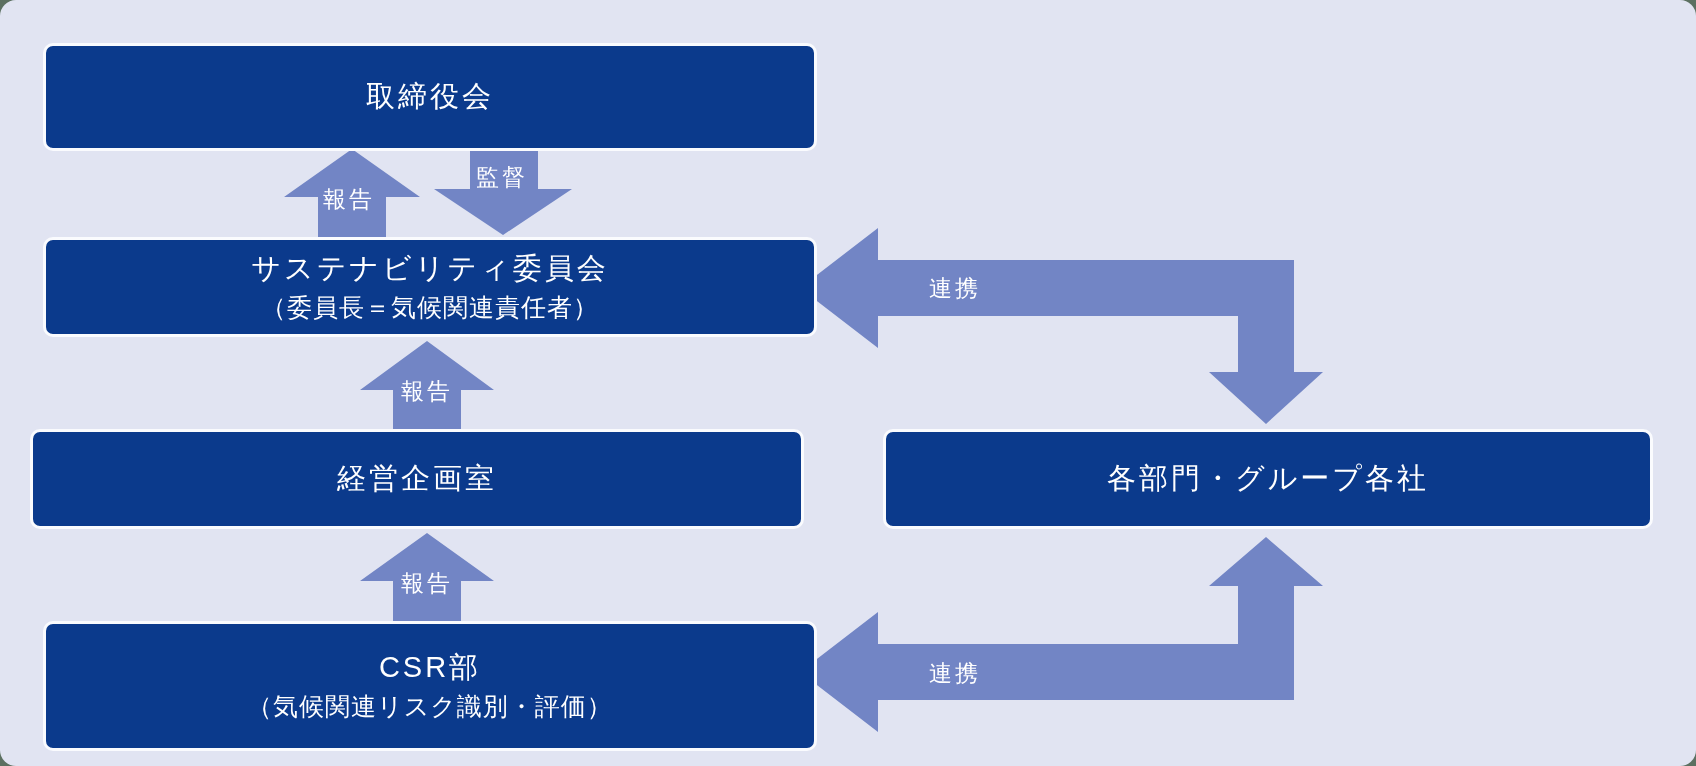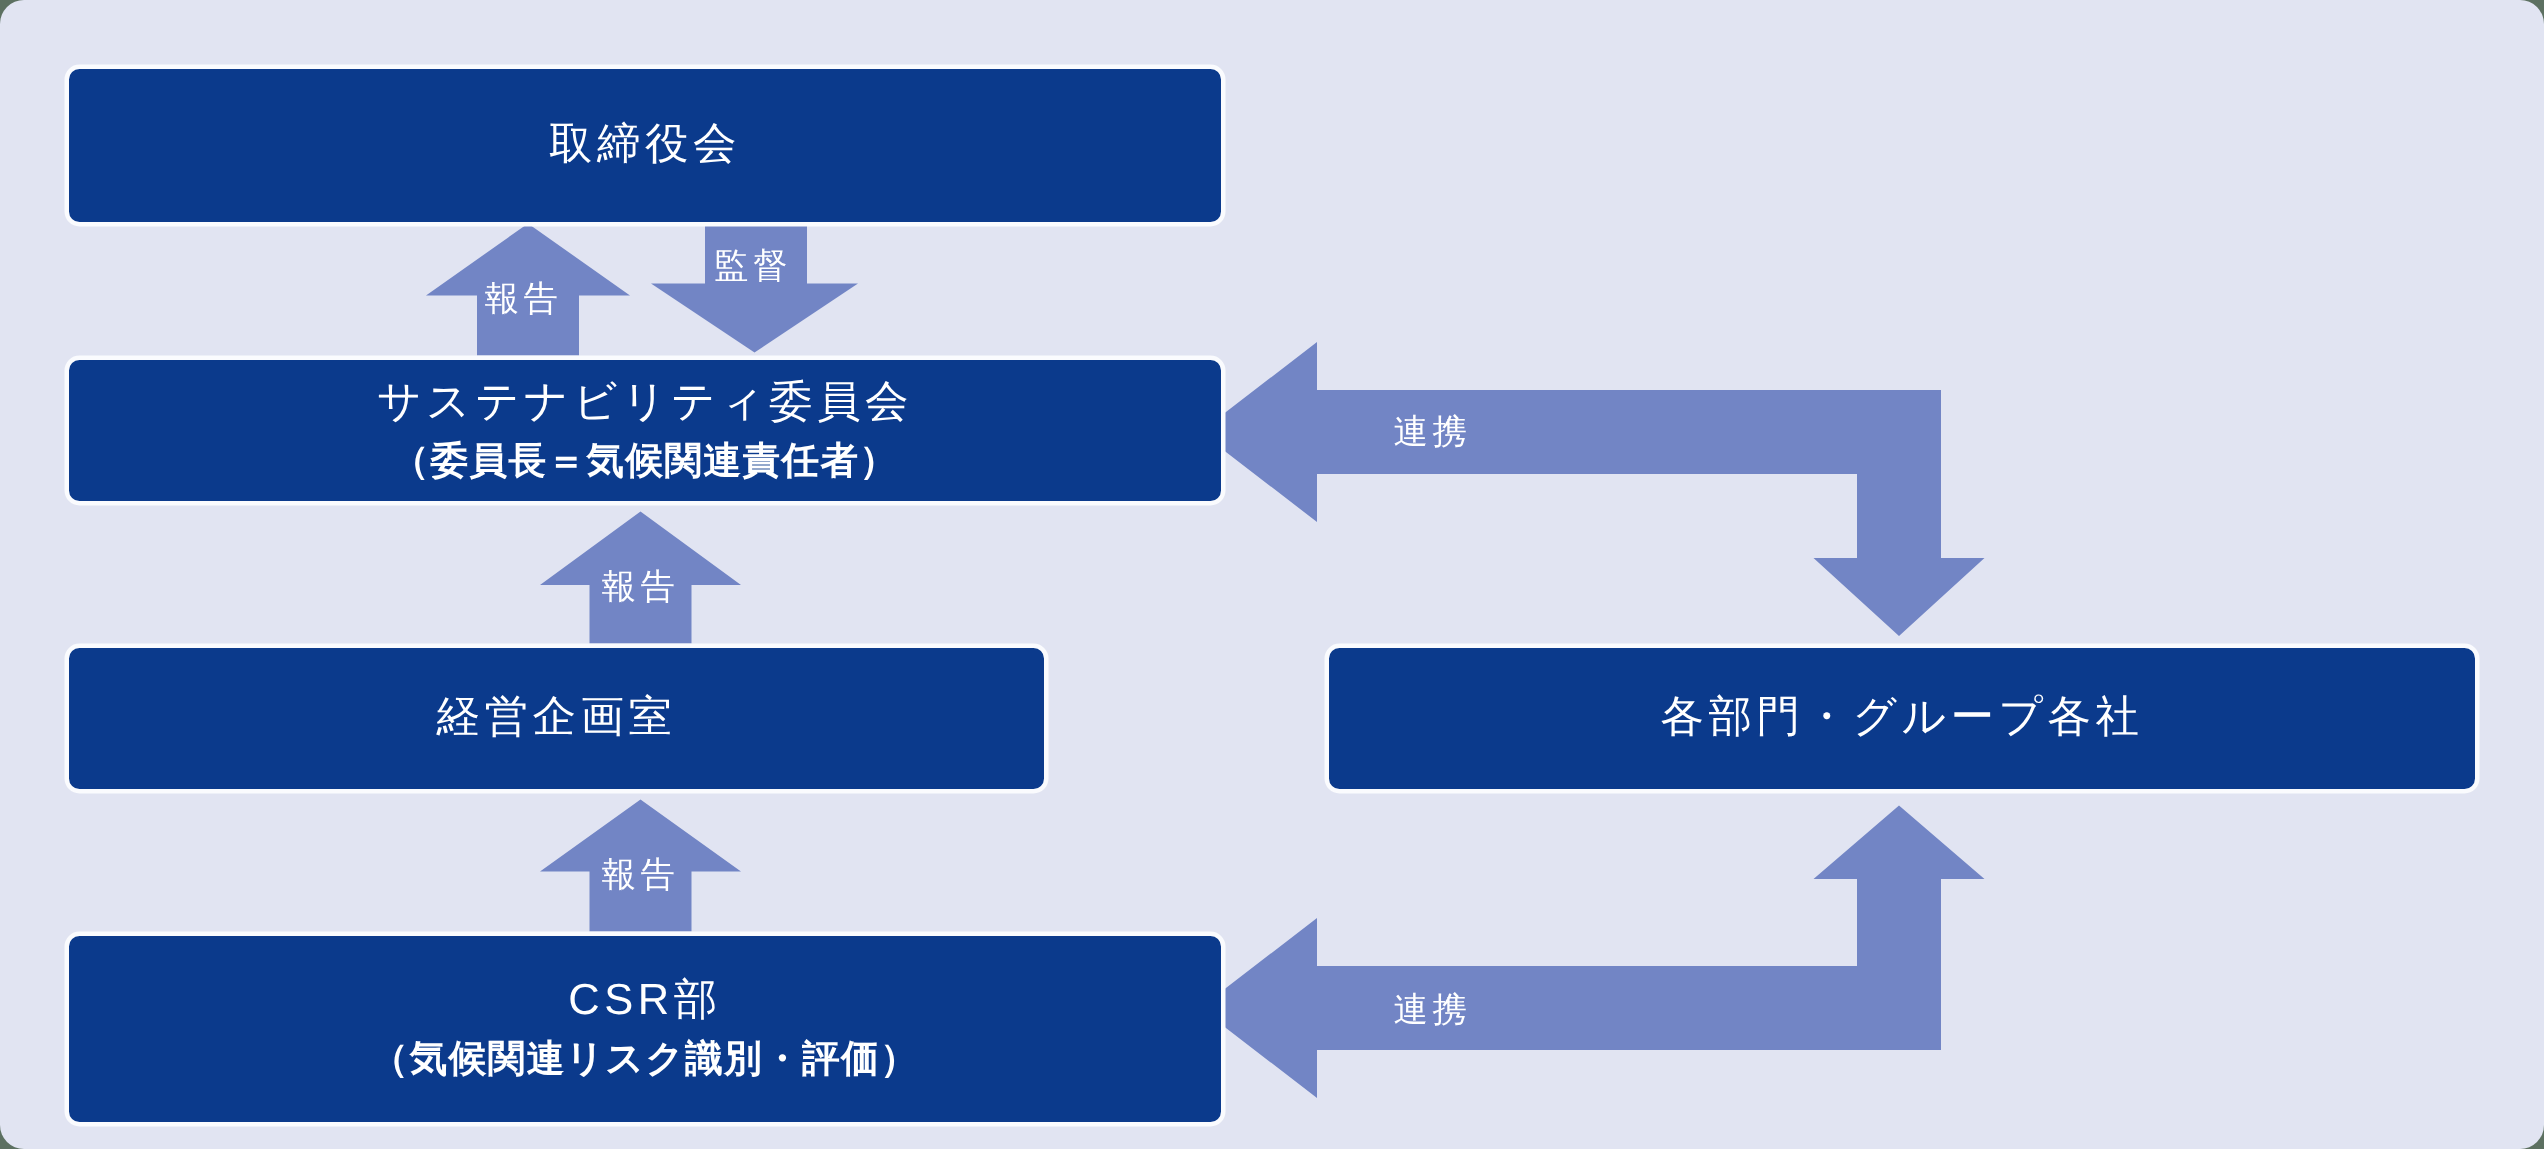--- a/index.html
+++ b/index.html
@@ -39,21 +39,21 @@
   .box .main-label {
     font-size: 29px;
     letter-spacing: 3px;
     line-height: 1.15;
     font-weight: 400;
   }
   .box .sub-label {
     font-size: 25px;
     letter-spacing: 1px;
     line-height: 1.15;
-    font-weight: 700;
+    font-weight: 400;
   }
   .arrow-label {
     position: absolute;
     transform: translate(-50%, -50%);
     color: #FFFFFF;
     font-size: 23px;
     letter-spacing: 3px;
     white-space: nowrap;
     font-weight: 400;
   }
@@ -82,21 +82,21 @@
 
   <div class="box" style="left:43px; top:43px; width:774px; height:108px;">
     <div class="main-label">取締役会</div>
   </div>
 
   <div class="box" style="left:43px; top:237px; width:774px; height:100px;">
     <div class="main-label">サステナビリティ委員会</div>
     <div class="sub-label">（委員長＝気候関連責任者）</div>
   </div>
 
-  <div class="box" style="left:43px; top:429px; width:656px; height:100px;">
+  <div class="box" style="left:30px; top:429px; width:774px; height:100px;">
     <div class="main-label">経営企画室</div>
   </div>
 
   <div class="box" style="left:43px; top:621px; width:774px; height:130px;">
     <div class="main-label">CSR部</div>
     <div class="sub-label">（気候関連リスク識別・評価）</div>
   </div>
 
   <div class="box" style="left:883px; top:429px; width:770px; height:100px;text-align:right;">
     <div class="main-label">各部門・グループ各社</div>

